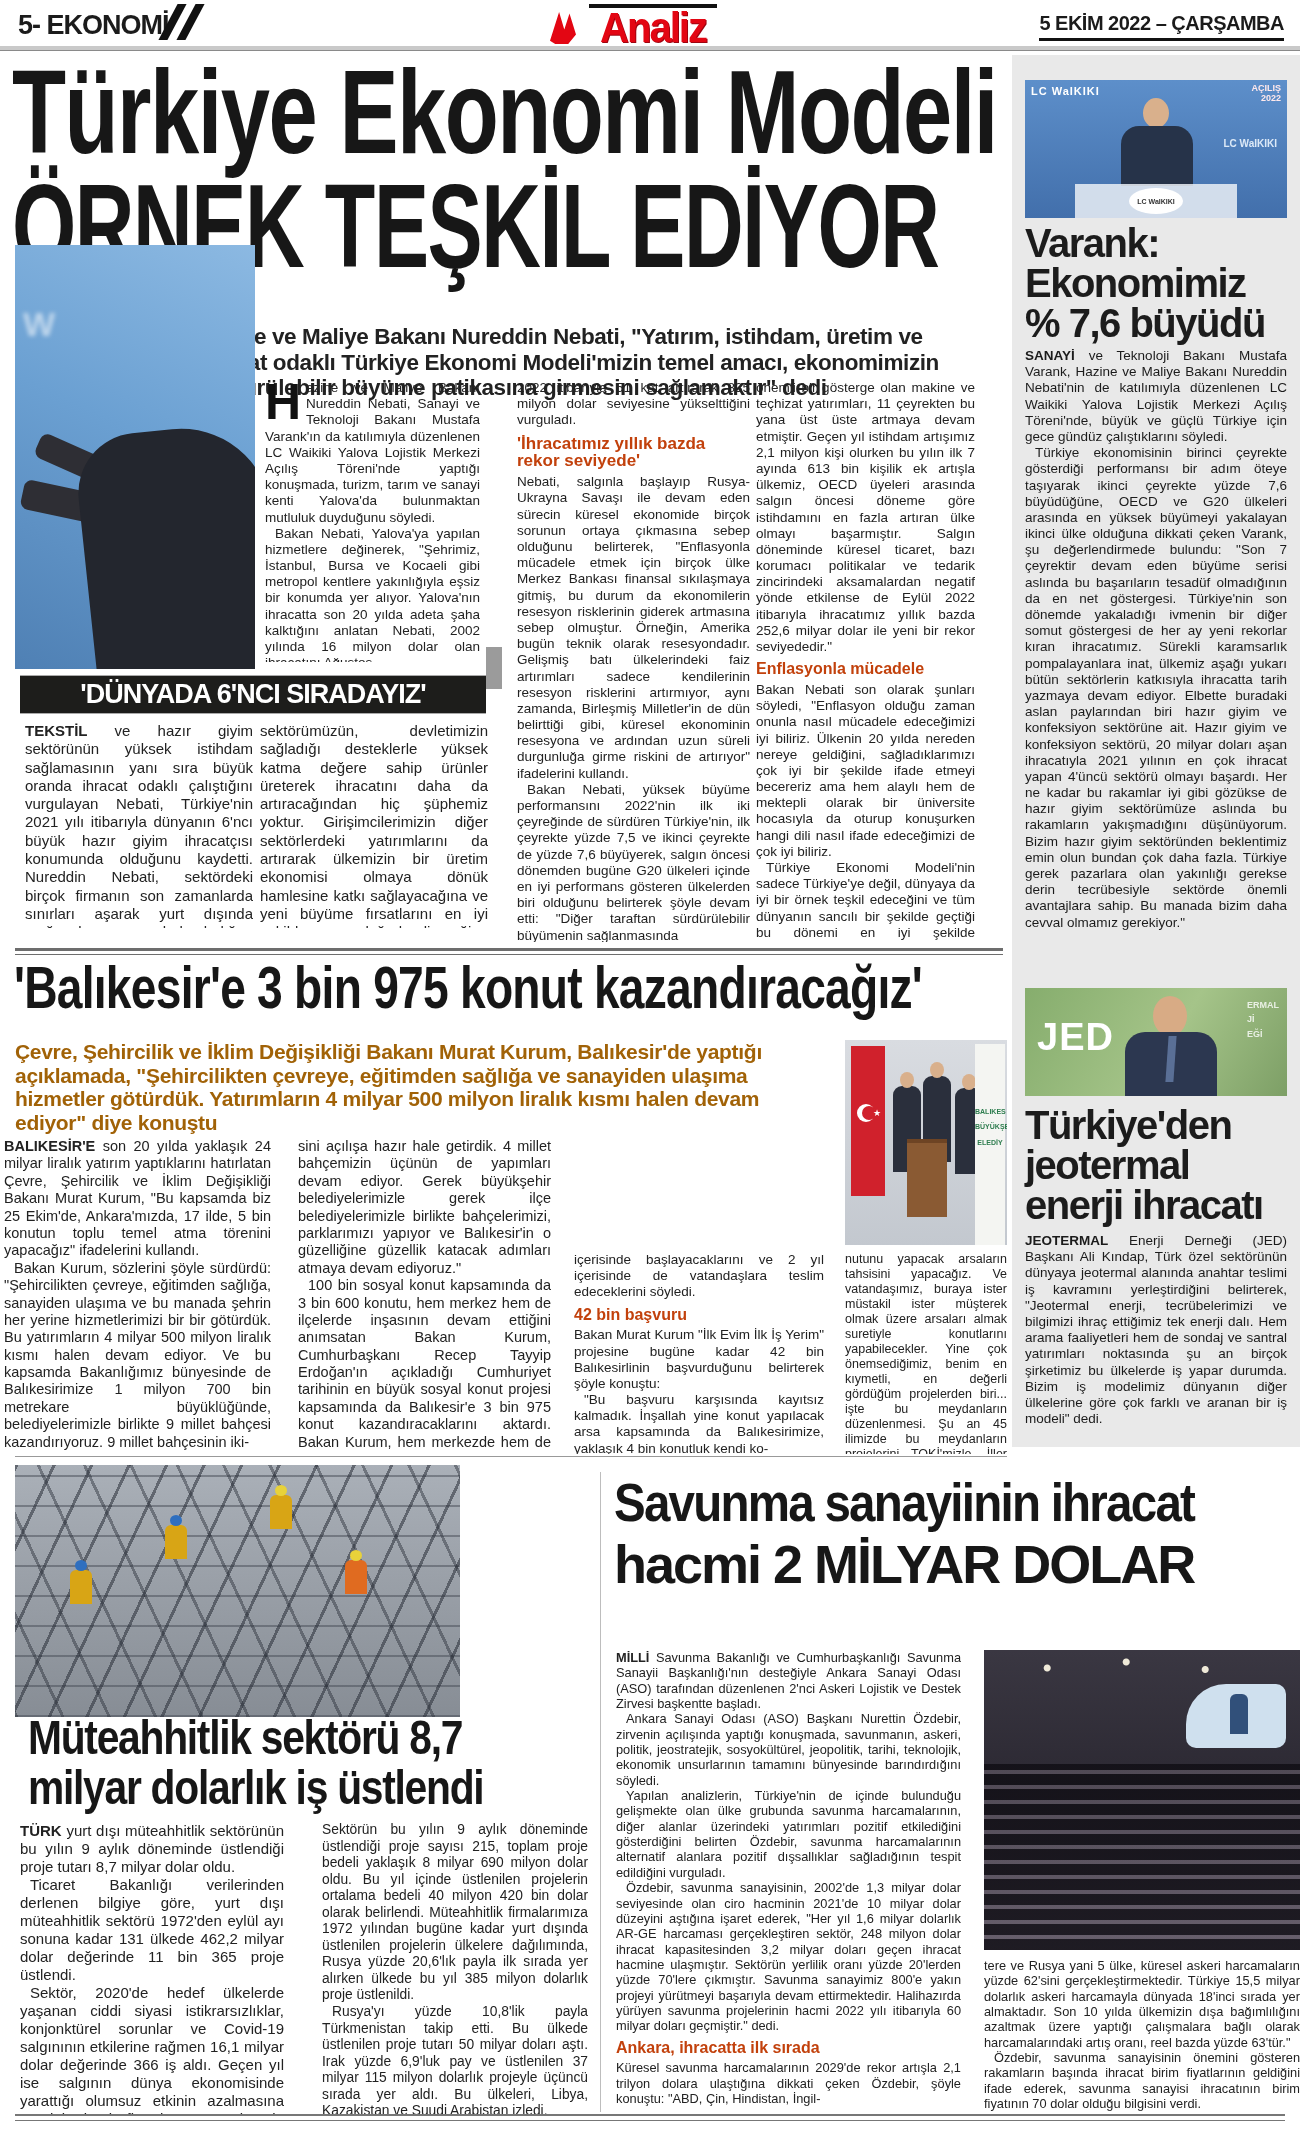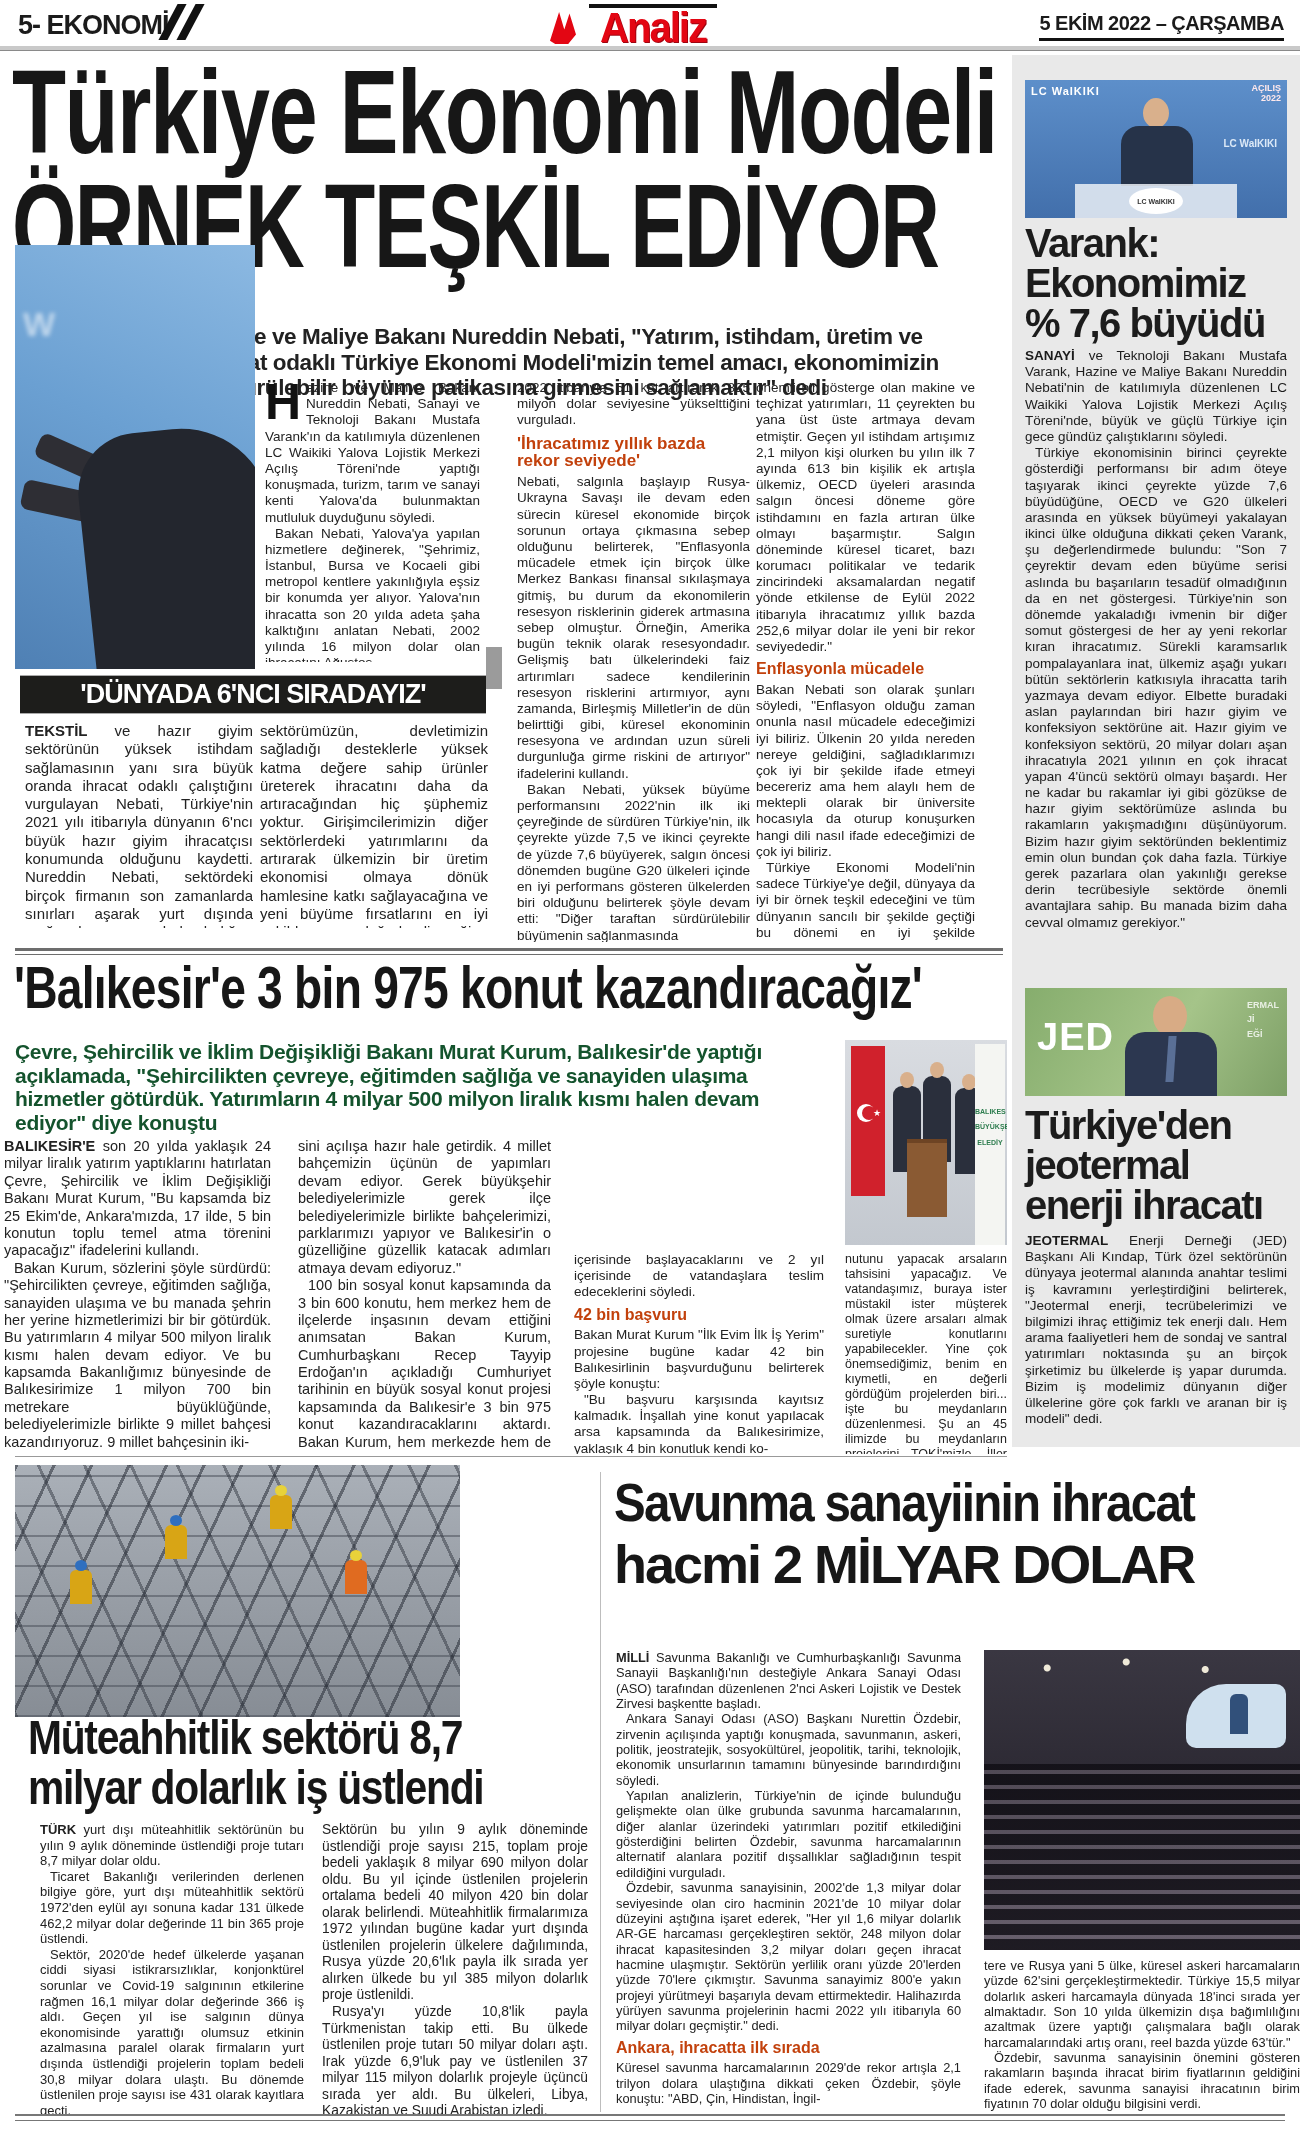--- a/index.html
+++ b/index.html
@@ -46,29 +46,29 @@
   .tekB{left:260px;top:722px;width:228px;height:206px;}
   
   .rule-dbl{border-top:3px solid #6d6d6d;border-bottom:1px solid #6d6d6d;height:3px;}
   .r-main{left:15px;top:948px;width:988px;}
   .r-bal{left:15px;top:1456px;width:992px;height:0;border-top:1px solid #999;}
   .r-bottom{left:15px;top:2114px;width:1270px;height:4px;border-top:2px solid #777;border-bottom:1px solid #777;}
   .v-div{left:600px;top:1472px;width:1px;height:640px;background:#bdbdbd;}
   
   .h-bal{left:14px;top:960px;font-size:60px;transform:scaleX(.77);letter-spacing:-1px;}
   .lede{left:15px;top:1040px;width:788px;font-size:21px;font-weight:bold;line-height:1.13;
-        letter-spacing:-.3px;color:#14532d;}
+        letter-spacing:-.3px;color:#a16207;}
   .b1{left:4px;top:1138px;width:267px;height:315px;font-size:14.5px;}
   .b2{left:298px;top:1138px;width:253px;height:315px;font-size:14.5px;}
   .b3{left:574px;top:1252px;width:250px;height:202px;}
   .b4{left:845px;top:1252px;width:162px;height:202px;font-size:12.5px;}
   
   .h-mut{font-size:48px;transform:scaleX(.85);letter-spacing:-1.5px;
          text-shadow:2px 0 0 #fff,-2px 0 0 #fff,0 2px 0 #fff,0 -2px 0 #fff;}
-  .m1{left:40px;top:1822px;width:264px;height:292px;font-size:13px;}
+  .m1{left:20px;top:1822px;width:264px;height:292px;font-size:15px;}
   .m2{left:322px;top:1822px;width:266px;height:292px;font-size:13.8px;}
   
   .h-sav1{left:614px;top:1478px;font-size:54px;transform:scaleX(.88);}
   .h-sav2{left:614px;top:1540px;font-size:54px;}
   .s1{left:616px;top:1650px;width:345px;height:462px;font-size:12.8px;}
   .s2{left:984px;top:1958px;width:316px;height:154px;font-size:12.8px;}
   
   .sidebar{left:1012px;top:55px;width:292px;height:1392px;background:#e9e9e9;}
   .sb-h{position:absolute;left:13px;font-size:40px;font-weight:bold;letter-spacing:-1.5px;
         line-height:1;color:#1c1c1c;white-space:nowrap;}

